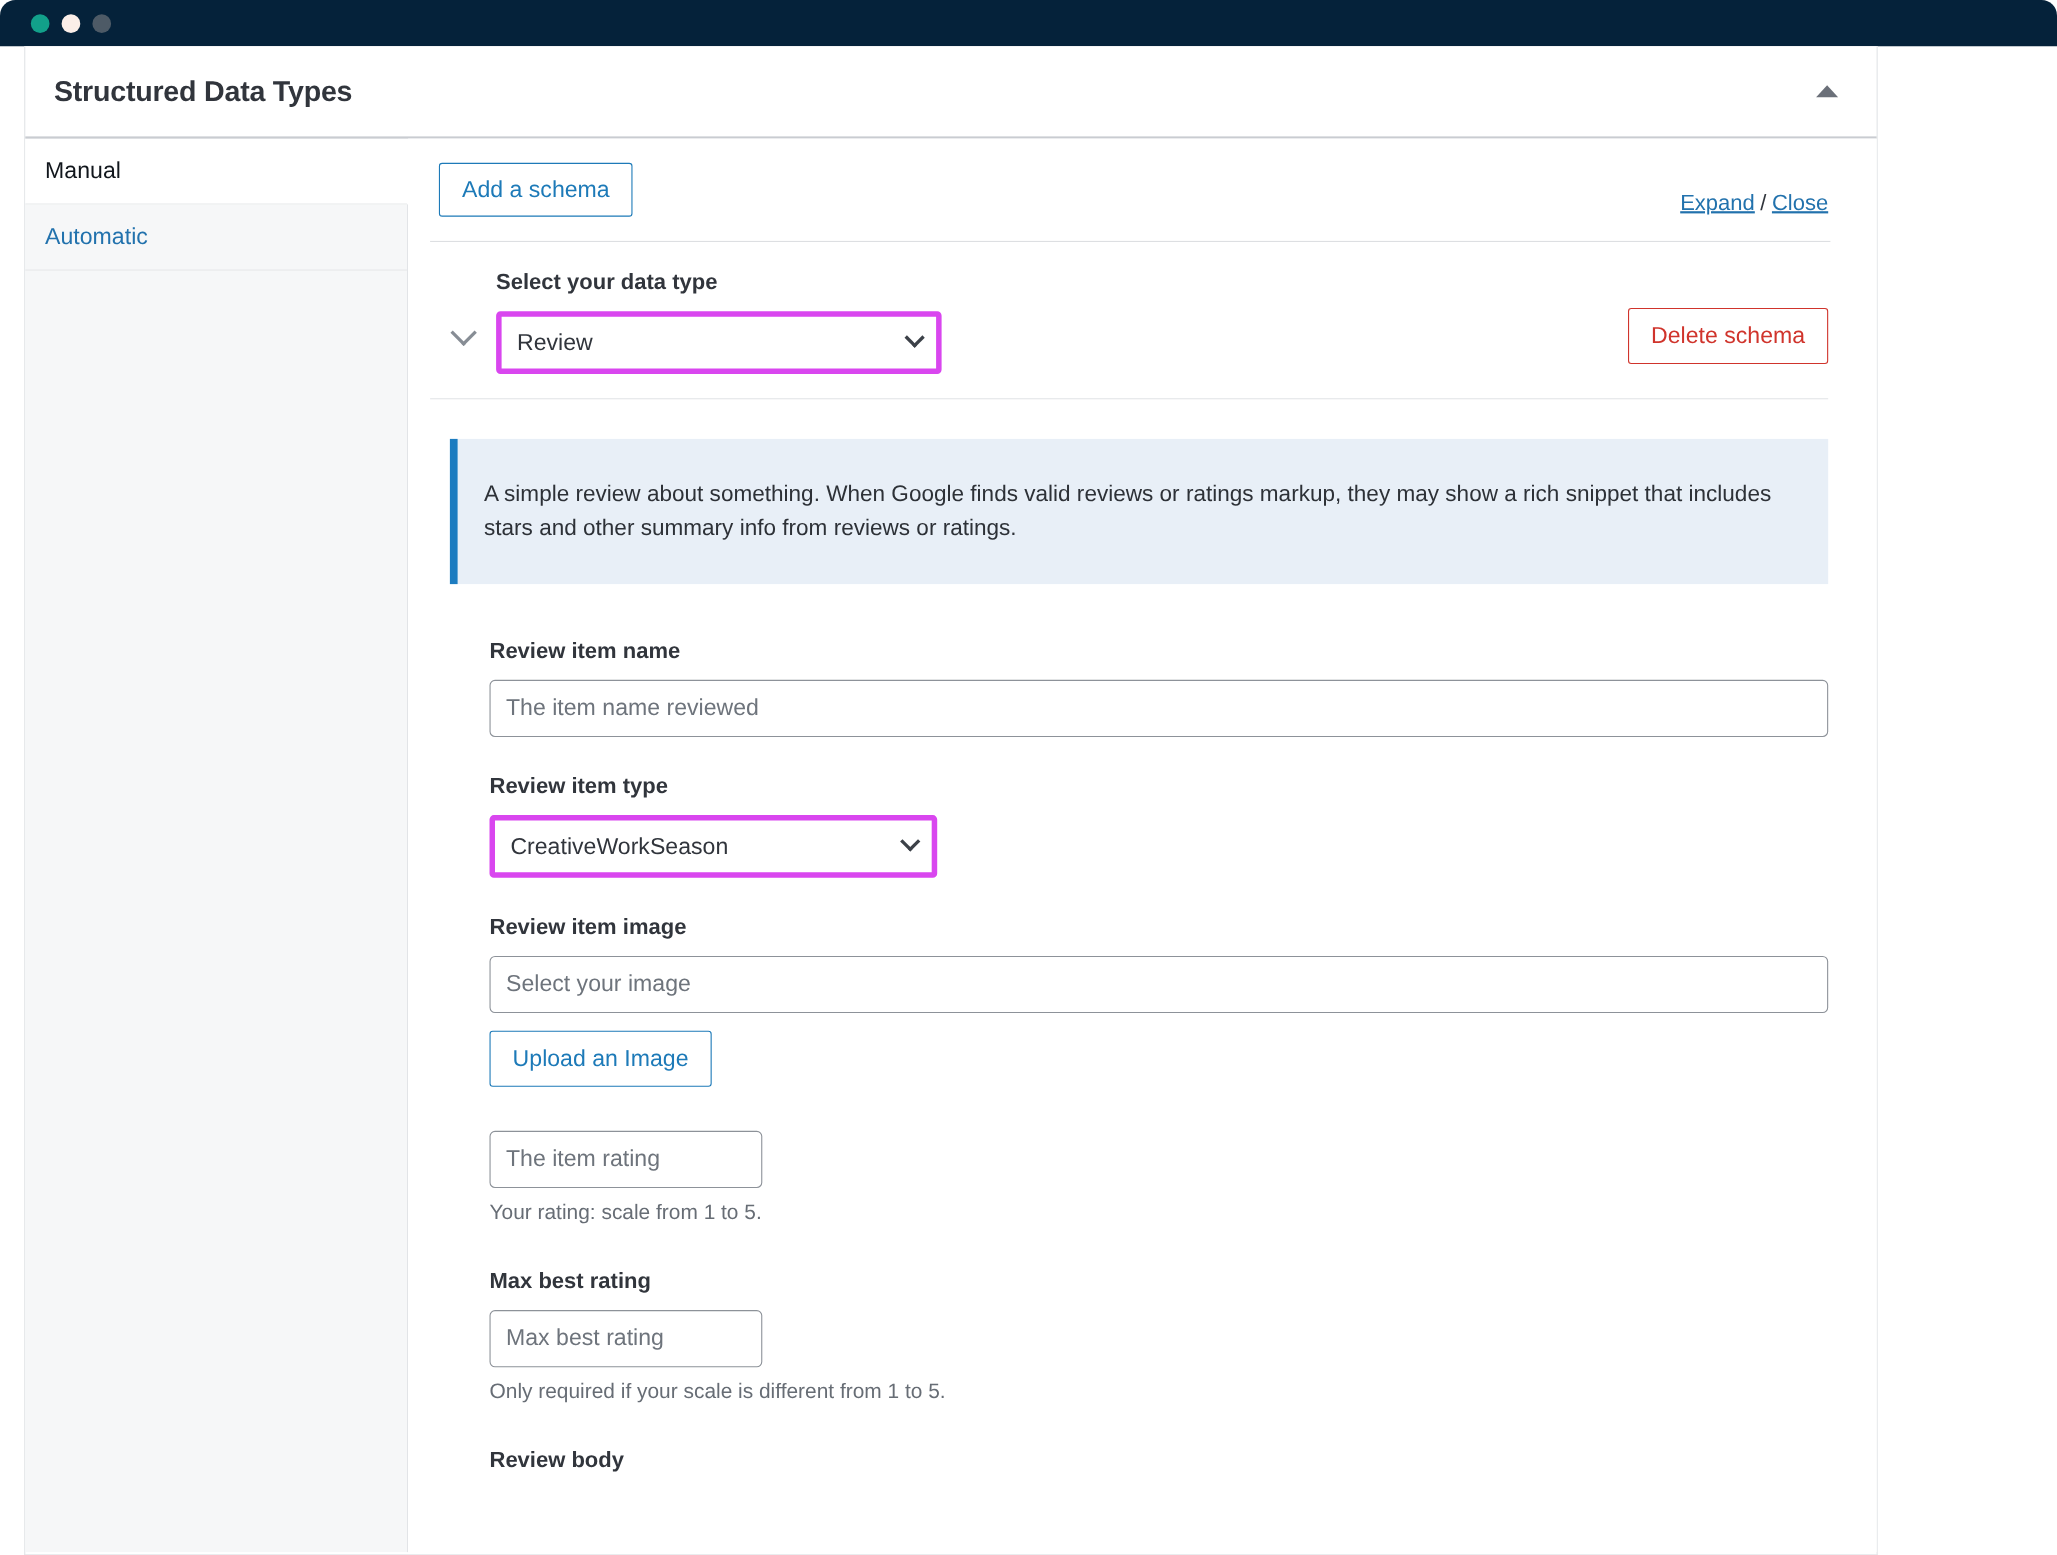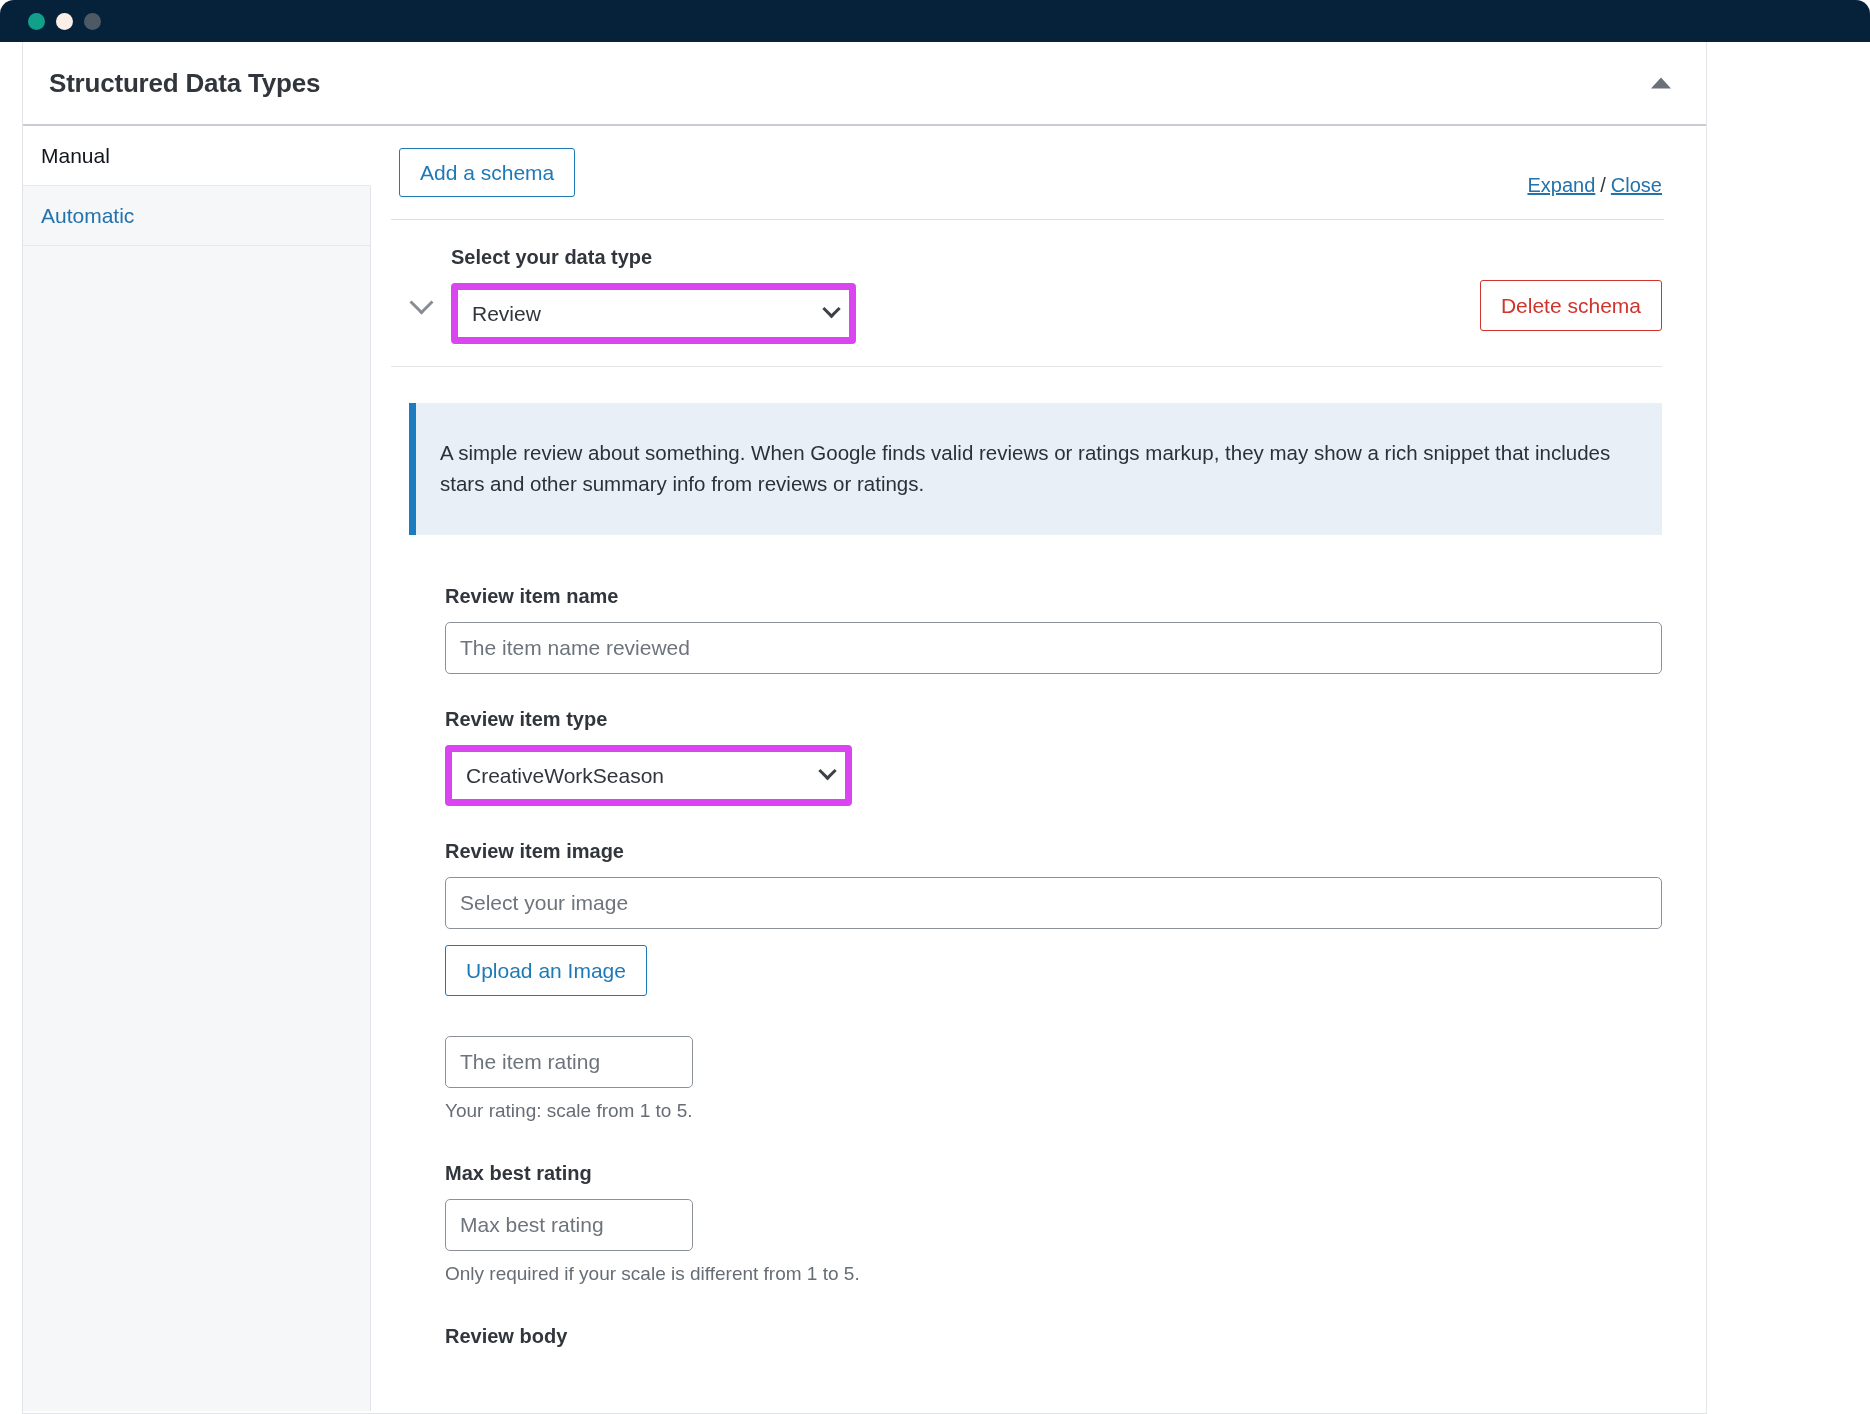--- a/index.html
+++ b/index.html
@@ -184,21 +184,21 @@
     position: relative;
     display: inline-block;
   }
   .select-box select {
     appearance: none;
     -webkit-appearance: none;
     font-family: "Liberation Sans", sans-serif;
     font-size: 21px;
     color: #31353c;
     background: #ffffff;
-    border: 7px solid #d946ef;
+    border: 5px solid #d946ef;
     border-radius: 4px;
     padding: 12px 52px 12px 14px;
     cursor: pointer;
   }
   .select-box .chev {
     position: absolute;
     right: 18px;
     top: 42%;
     width: 13px; height: 13px;
     border-right: 3px solid #3c4148;

